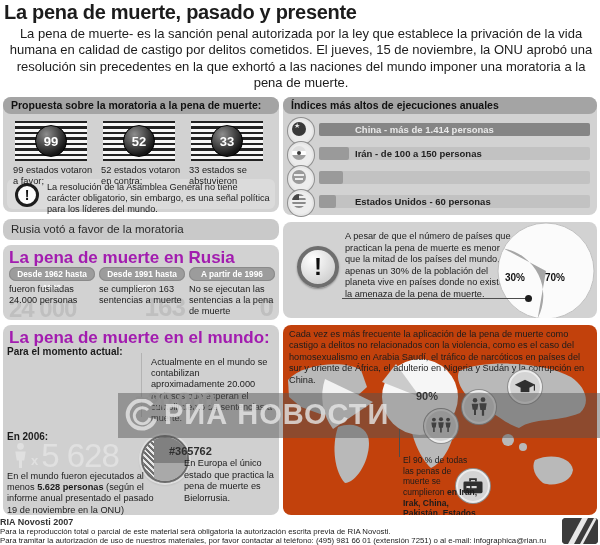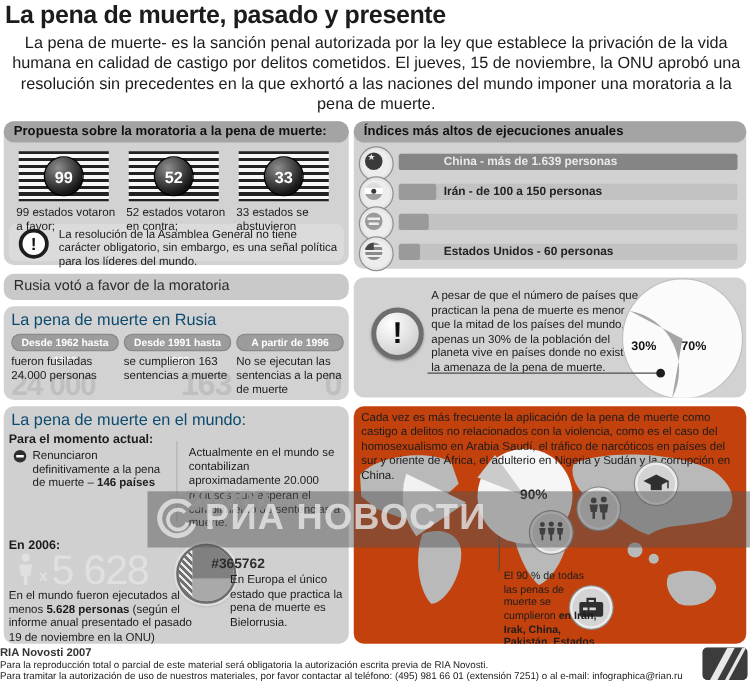--- a/index.html
+++ b/index.html
@@ -35,21 +35,21 @@
   .flag{position:absolute;left:5px;top:0;width:22px;height:22px;border-radius:50%;background:#ededed;
         border:2px solid #e6e6e6;box-shadow:0 0 0 1px #8f8f8f;overflow:hidden;}
   .flag .inner{position:absolute;left:2px;top:2px;width:14px;height:14px;border-radius:50%;overflow:hidden;}
   .track{position:absolute;left:36px;right:7px;top:5px;height:13px;background:#c2c2c2;border-radius:2px;}
   .fill{height:100%;background:#9a9a9a;border-radius:2px;}
   .idx-label{position:absolute;left:72px;top:5px;height:13px;line-height:13px;font-size:9.5px;font-weight:bold;color:#222;white-space:nowrap;}
 
   
   .banner{position:absolute;left:3px;top:219px;width:276px;height:21px;background:#c9c9c9;border-radius:8px;
           font-size:11.5px;line-height:21px;padding-left:8px;box-sizing:border-box;color:#2a2a2a;}
-  .panel-h{position:absolute;left:6px;top:3px;font-size:13px;font-weight:normal;color:#0c4a6e;}
+  .panel-h{position:absolute;left:6px;top:3px;font-size:17px;font-weight:bold;color:#a21caf;}
   .rucol{position:absolute;top:22px;width:86px;height:50px;}
   .pill{position:relative;z-index:2;height:14px;border-radius:7px;background:#9c9c9c;color:#fff;font-size:8.3px;
         font-weight:bold;line-height:14px;text-align:center;box-shadow:inset 0 0 0 1px #8a8a8a;}
   .rutext{position:relative;z-index:2;margin-top:3px;font-size:9.2px;line-height:1.18;}
   .ghost{position:absolute;z-index:1;font-weight:bold;color:#bfbfbf;white-space:nowrap;letter-spacing:-1px;}
 
   
   .excl-big{position:absolute;left:14px;top:24px;width:34px;height:34px;border-radius:50%;
             background:radial-gradient(circle at 35% 28%,#ffffff,#cfcfcf 80%);
             border:4px solid #6e6e6e;box-shadow:0 1px 2px rgba(0,0,0,.35);
@@ -140,21 +140,21 @@
 
     <div class="idx-row" style="top:21px;">
       <div class="flag">
         <div class="inner" style="background:#3a3a3a;">
             <span style="position:absolute;left:2px;top:0px;color:#e8e8e8;font-size:7px;">★</span>
           </div>
       </div>
       <div class="track">
           <div class="fill" style="width:100%;background:#858585;"></div>
         </div>
-      <div class="idx-label" style="color:#e9e9e9;">China - más de 1.639 personas</div>
+      <div class="idx-label" style="color:#e9e9e9;">China - más de 1.414 personas</div>
     </div>
 
     <div class="idx-row" style="top:45px;">
       <div class="flag">
         <div class="inner" style="background:linear-gradient(180deg,#dedede 0 33%,#ffffff 33% 66%,#9f9f9f 66%);">
           <span style="position:absolute;left:5px;top:5px;width:4px;height:4px;border-radius:50%;background:#3a3a3a;"></span>
           </div>
       </div>
       <div class="track">
           <div class="fill" style="width:30px;"></div>
@@ -219,24 +219,20 @@
     <div class="pie-label" style="left:222px;top:50px;">30%</div>
     <div class="pie-label" style="left:262px;top:50px;">70%</div>
     <div class="pointer-line"></div>
     <div class="pointer-dot"></div>
   </div>
 
   <div class="panel" style="left:3px;top:325px;width:276px;height:190px;background:#d0d0d0;">
     <div class="panel-h">La pena de muerte en el mundo:</div>
     <div class="sub-h" style="top:21px;">Para el momento actual:</div>
 
-    <div class="bullet-item" style="top:34px;">
-      <span class="bullet-ic"></span>
-      <span>Renunciaron definitivamente a la pena de muerte – </span><span class="b">146 países</span>
-    </div>
 
     <div class="vdiv"></div>
     <div class="world-note">Actualmente en el mundo se contabilizan aproximadamente 20.000 reclusos que esperan el cumplimiento de sentencias a muerte.</div>
     <div class="ghost ghost20" style="color:#c6c6c6;">≈20 000</div>
 
     <div class="sub-h" style="top:106px;">En 2006:</div>
     <div class="g5628">
       <svg width="15" height="28" viewBox="0 0 20 36">
         <g fill="#e0e0e0">
             <circle cx="10" cy="5" r="4.5"></circle>

